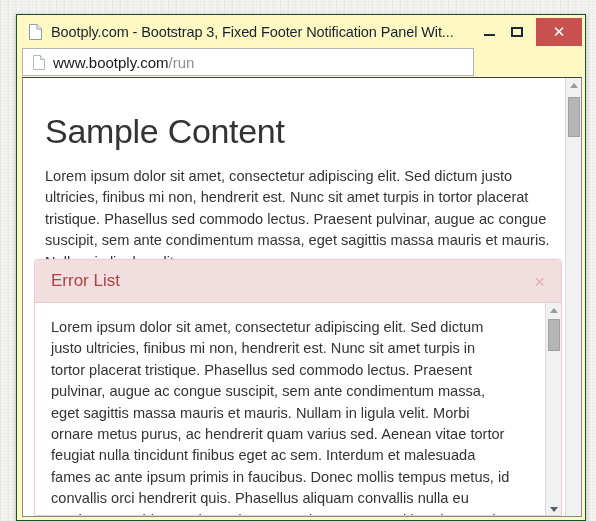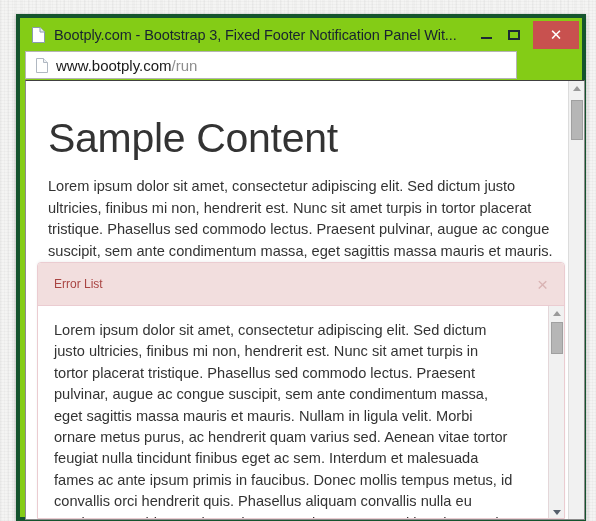--- a/index.html
+++ b/index.html
@@ -27,22 +27,22 @@
       repeating-linear-gradient(90deg, rgba(0,0,0,0.02) 0 2px, rgba(255,255,255,0) 2px 7px);
   }
 
   
   #browser-window {
     position: absolute;
     left: 16px;
     top: 14px;
     width: 570px;
     height: 507px;
-    background: #84cc16;
-    border: 4px solid #14532d;
+    background: #fef9c3;
+    border: 1px solid #14532d;
     box-sizing: border-box;
     box-shadow: 0 1px 4px rgba(0,0,0,0.25);
   }
 
   
   #title-bar {
     position: absolute;
     left: 0; top: 0;
     width: 100%;
     height: 33px;
@@ -98,21 +98,21 @@
     height: 10px;
     border: 2px solid #1d2936;
     box-sizing: border-box;
   }
 
   
   #address-bar {
     position: absolute;
     left: 5px;
     top: 33px;
-    width: 492px;
+    width: 452px;
     height: 28px;
     background: #ffffff;
     border: 1px solid #b4b4b4;
     box-sizing: border-box;
     display: flex;
     align-items: center;
   }
   #url-icon {
     width: 12px;
     height: 15px;
@@ -156,21 +156,21 @@
     font-size: 14px;
     color: #333333;
     background: linear-gradient(to bottom, #f6f6f6 0%, #ededed 48%, #e3e3e3 49%, #dedede 100%);
     border: 1px solid #adadad;
     border-radius: 2px;
     line-height: 1.1;
     cursor: pointer;
   }
   #sample-heading {
     margin: 24px 0 0 10px;
-    font-size: 41px;
+    font-size: 34px;
     font-weight: normal;
     color: #333333;
     letter-spacing: -0.3px;
     line-height: 1.05;
   }
   #sample-paragraph {
     margin: 16px 0 0 10px;
     font-size: 14.6px;
     line-height: 21.5px;
     color: #333333;
@@ -235,21 +235,21 @@
     height: 43px;
     background: #f2dede;
     border-bottom: 1px solid #ebccd1;
     display: flex;
     align-items: center;
     padding: 0 14px 0 16px;
     box-sizing: border-box;
   }
   #error-panel-title {
     flex: 1 1 auto;
-    font-size: 12px;
+    font-size: 17px;
     color: #a94442;
   }
   #error-panel-close {
     font-size: 19px;
     line-height: 1;
     color: #d9b3b3;
     cursor: pointer;
     padding: 0 2px;
   }
   #error-panel-body {

